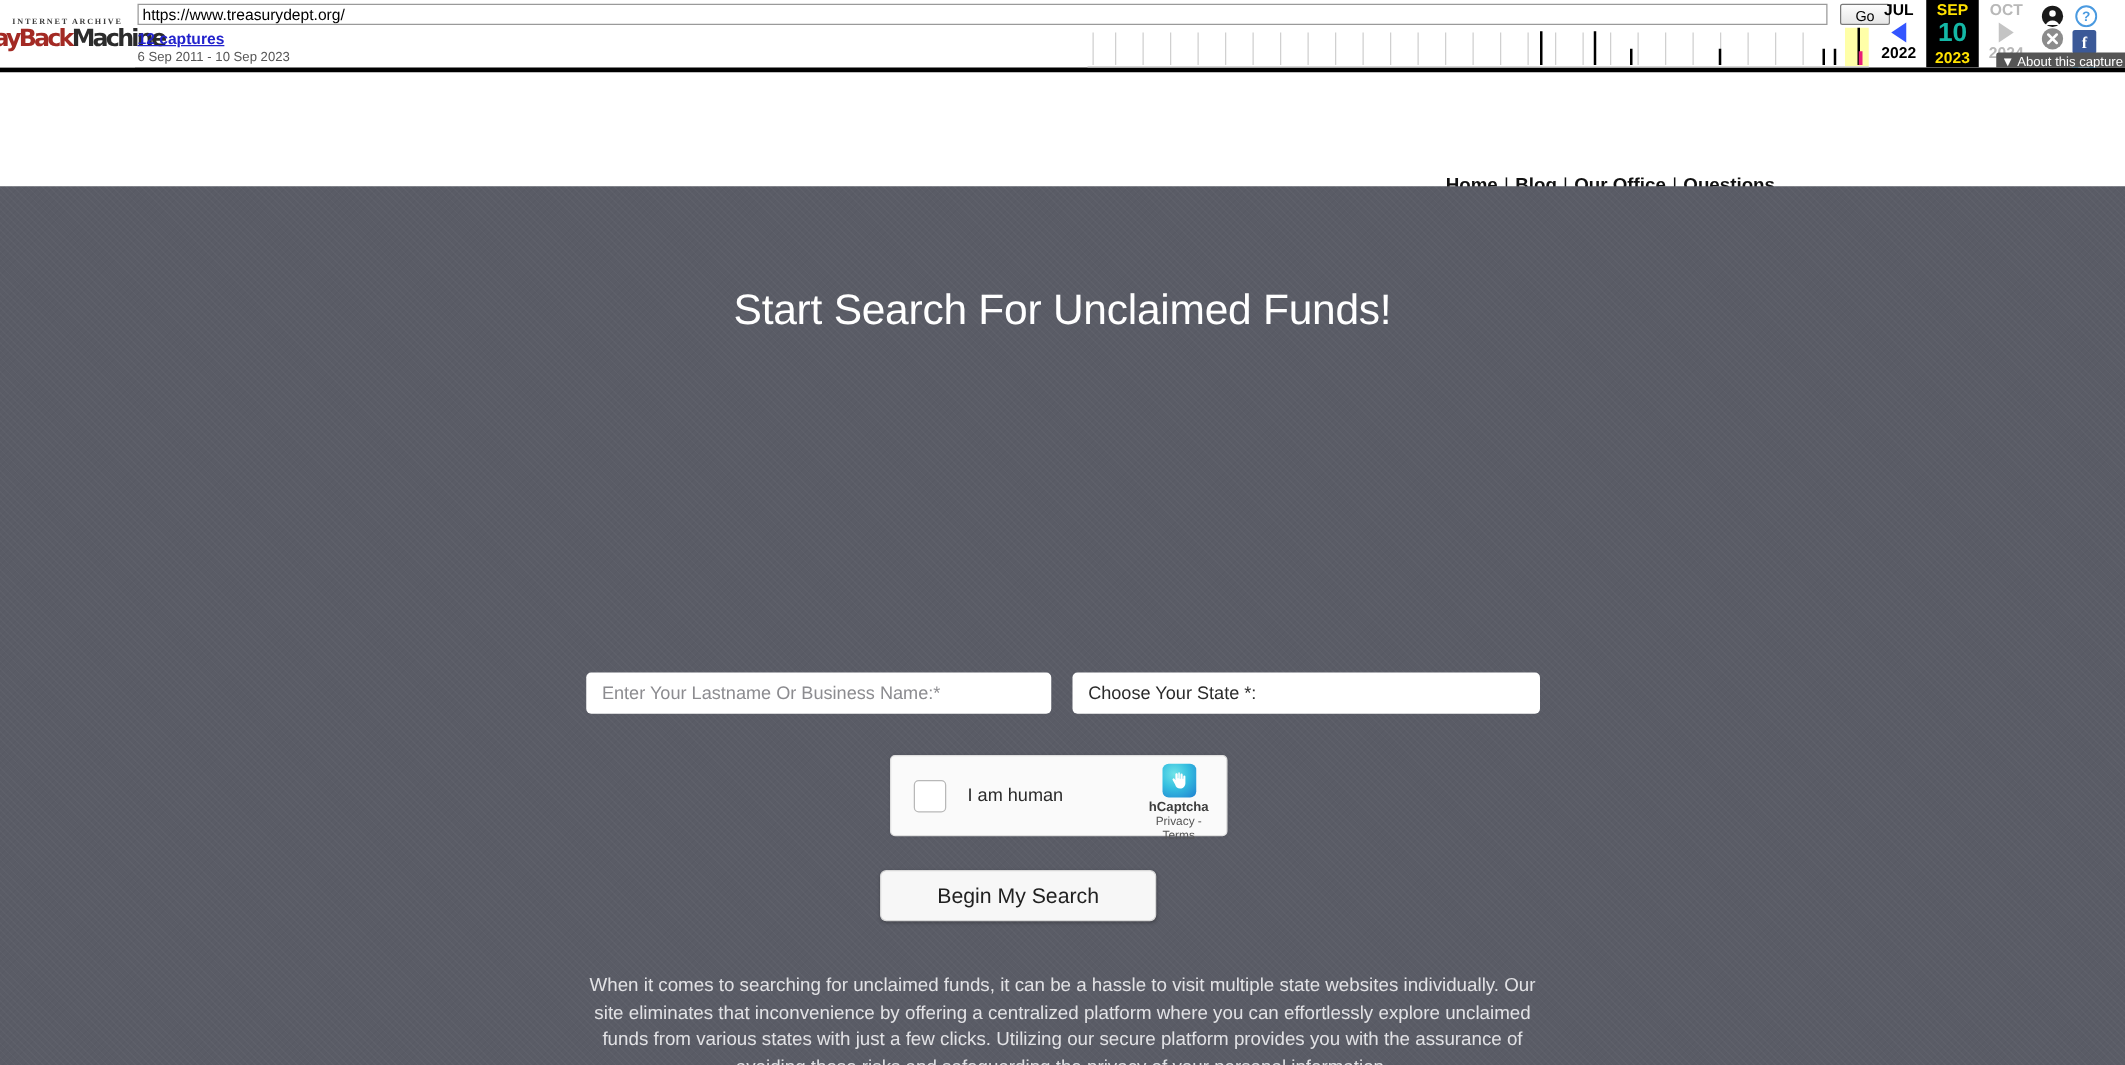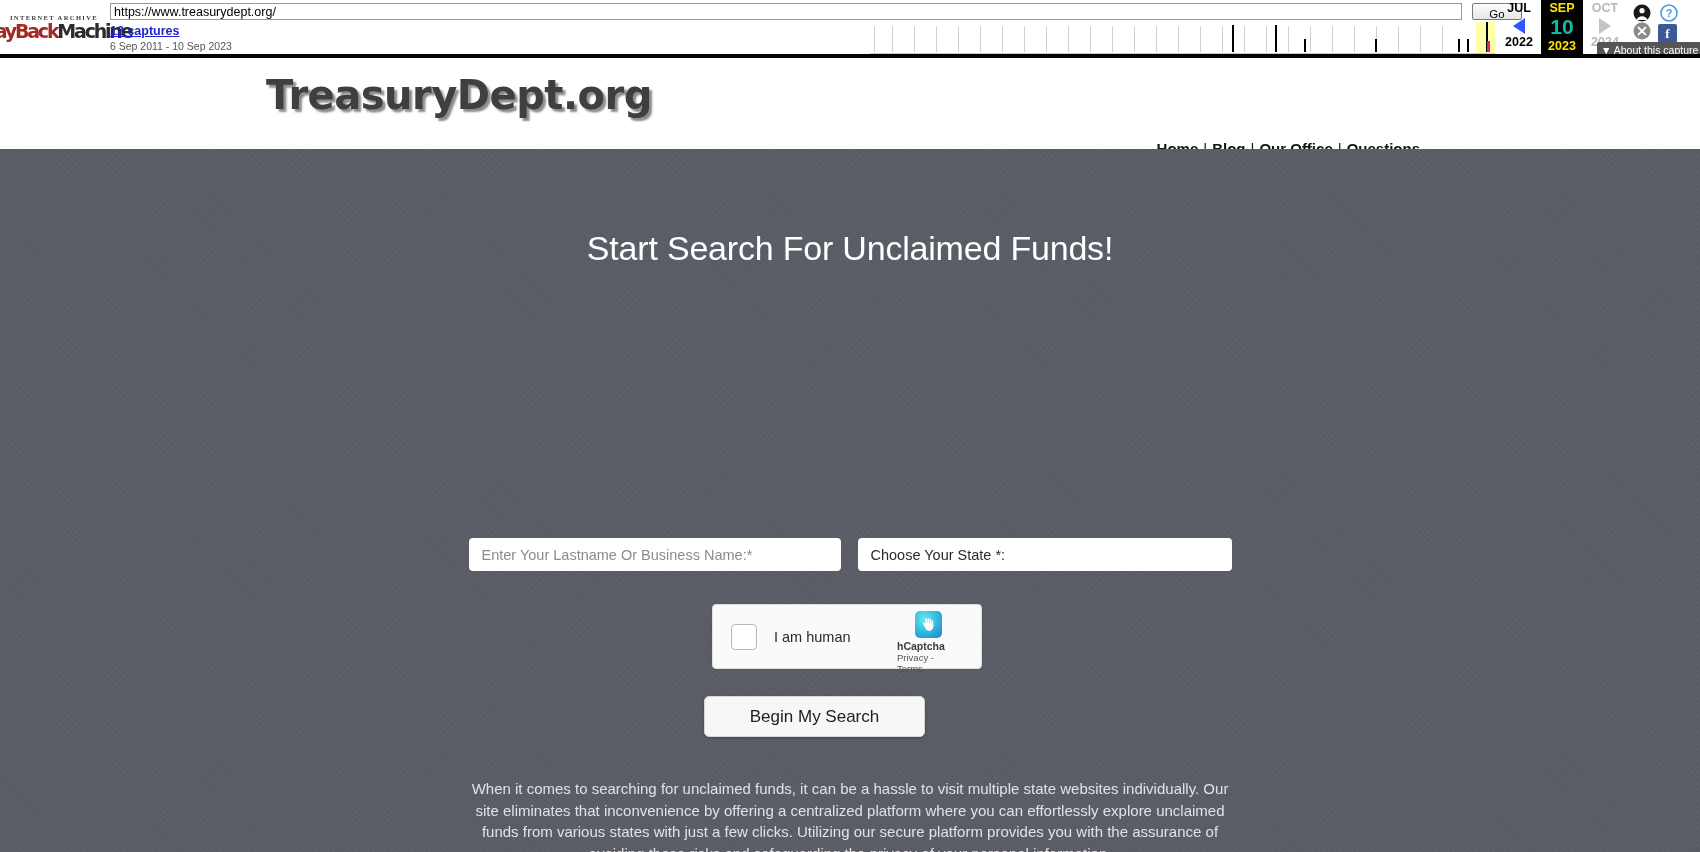--- a/index.html
+++ b/index.html
@@ -54,21 +54,21 @@
     font-family: "Liberation Sans", sans-serif;
     font-size: 12.5px;
     padding: 0 3px;
     color: #000;
     background: #fff;
     outline: none;
     vertical-align: top;
   }
   #wb-go-btn {
     position: absolute; left: 1362px; top: 0px;
-    width: 50px; height: 17px;
+    width: 40px; height: 17px;
     font-size: 11.5px;
     font-family: "Liberation Sans", sans-serif;
     border: 1px solid #7a7a7a;
     background: linear-gradient(#fdfdfd,#e6e6e6);
     border-radius: 2px;
     cursor: pointer;
     padding: 3px;
     line-height: 15px;
     color: #000;
   }
@@ -278,22 +278,22 @@
     margin-left: 18px;
     cursor: pointer;
     flex: none;
   }
   #hc-label {
     margin-left: 17px;
     font-size: 14.5px;
     color: #2b2b2b;
   }
   #hc-brand {
-    position: absolute; right: 22px; top: 6px;
-    width: 62px; text-align: left;
+    position: absolute; right: 7px; top: 6px;
+    width: 62px; text-align: center;
   }
   #hc-logo {
     width: 27px; height: 27px; margin: 0 auto;
     border-radius: 5px;
     background: radial-gradient(circle at 35% 30%, #6fe3e8 0%, #35bfe0 45%, #1f7fd0 100%);
     display: flex; align-items: center; justify-content: center;
     font-size: 17px; line-height: 27px; color: #ffffff;
   }
   #hc-name {
     font-size: 10.5px; font-weight: bold; color: #3c3c3c;
@@ -440,21 +440,20 @@
     </span>
   </div>
 
   <div id="wb-about">
     <span>▼</span>
     <span>About this capture</span>
   </div>
 </div>
 
 <div id="site-header">
-  <div id="site-logo">TreasuryDept.org</div>
   <nav id="site-nav">
     <a>Home</a><span class="sep">|</span><a>Blog</a><span class="sep">|</span><a>Our Office</a><span class="sep">|</span><a>Questions</a>
   </nav>
 </div>
 
 <div id="main">
 
   <h1 id="hero-title">Start Search For Unclaimed Funds!</h1>
 
   <div id="form-row">

